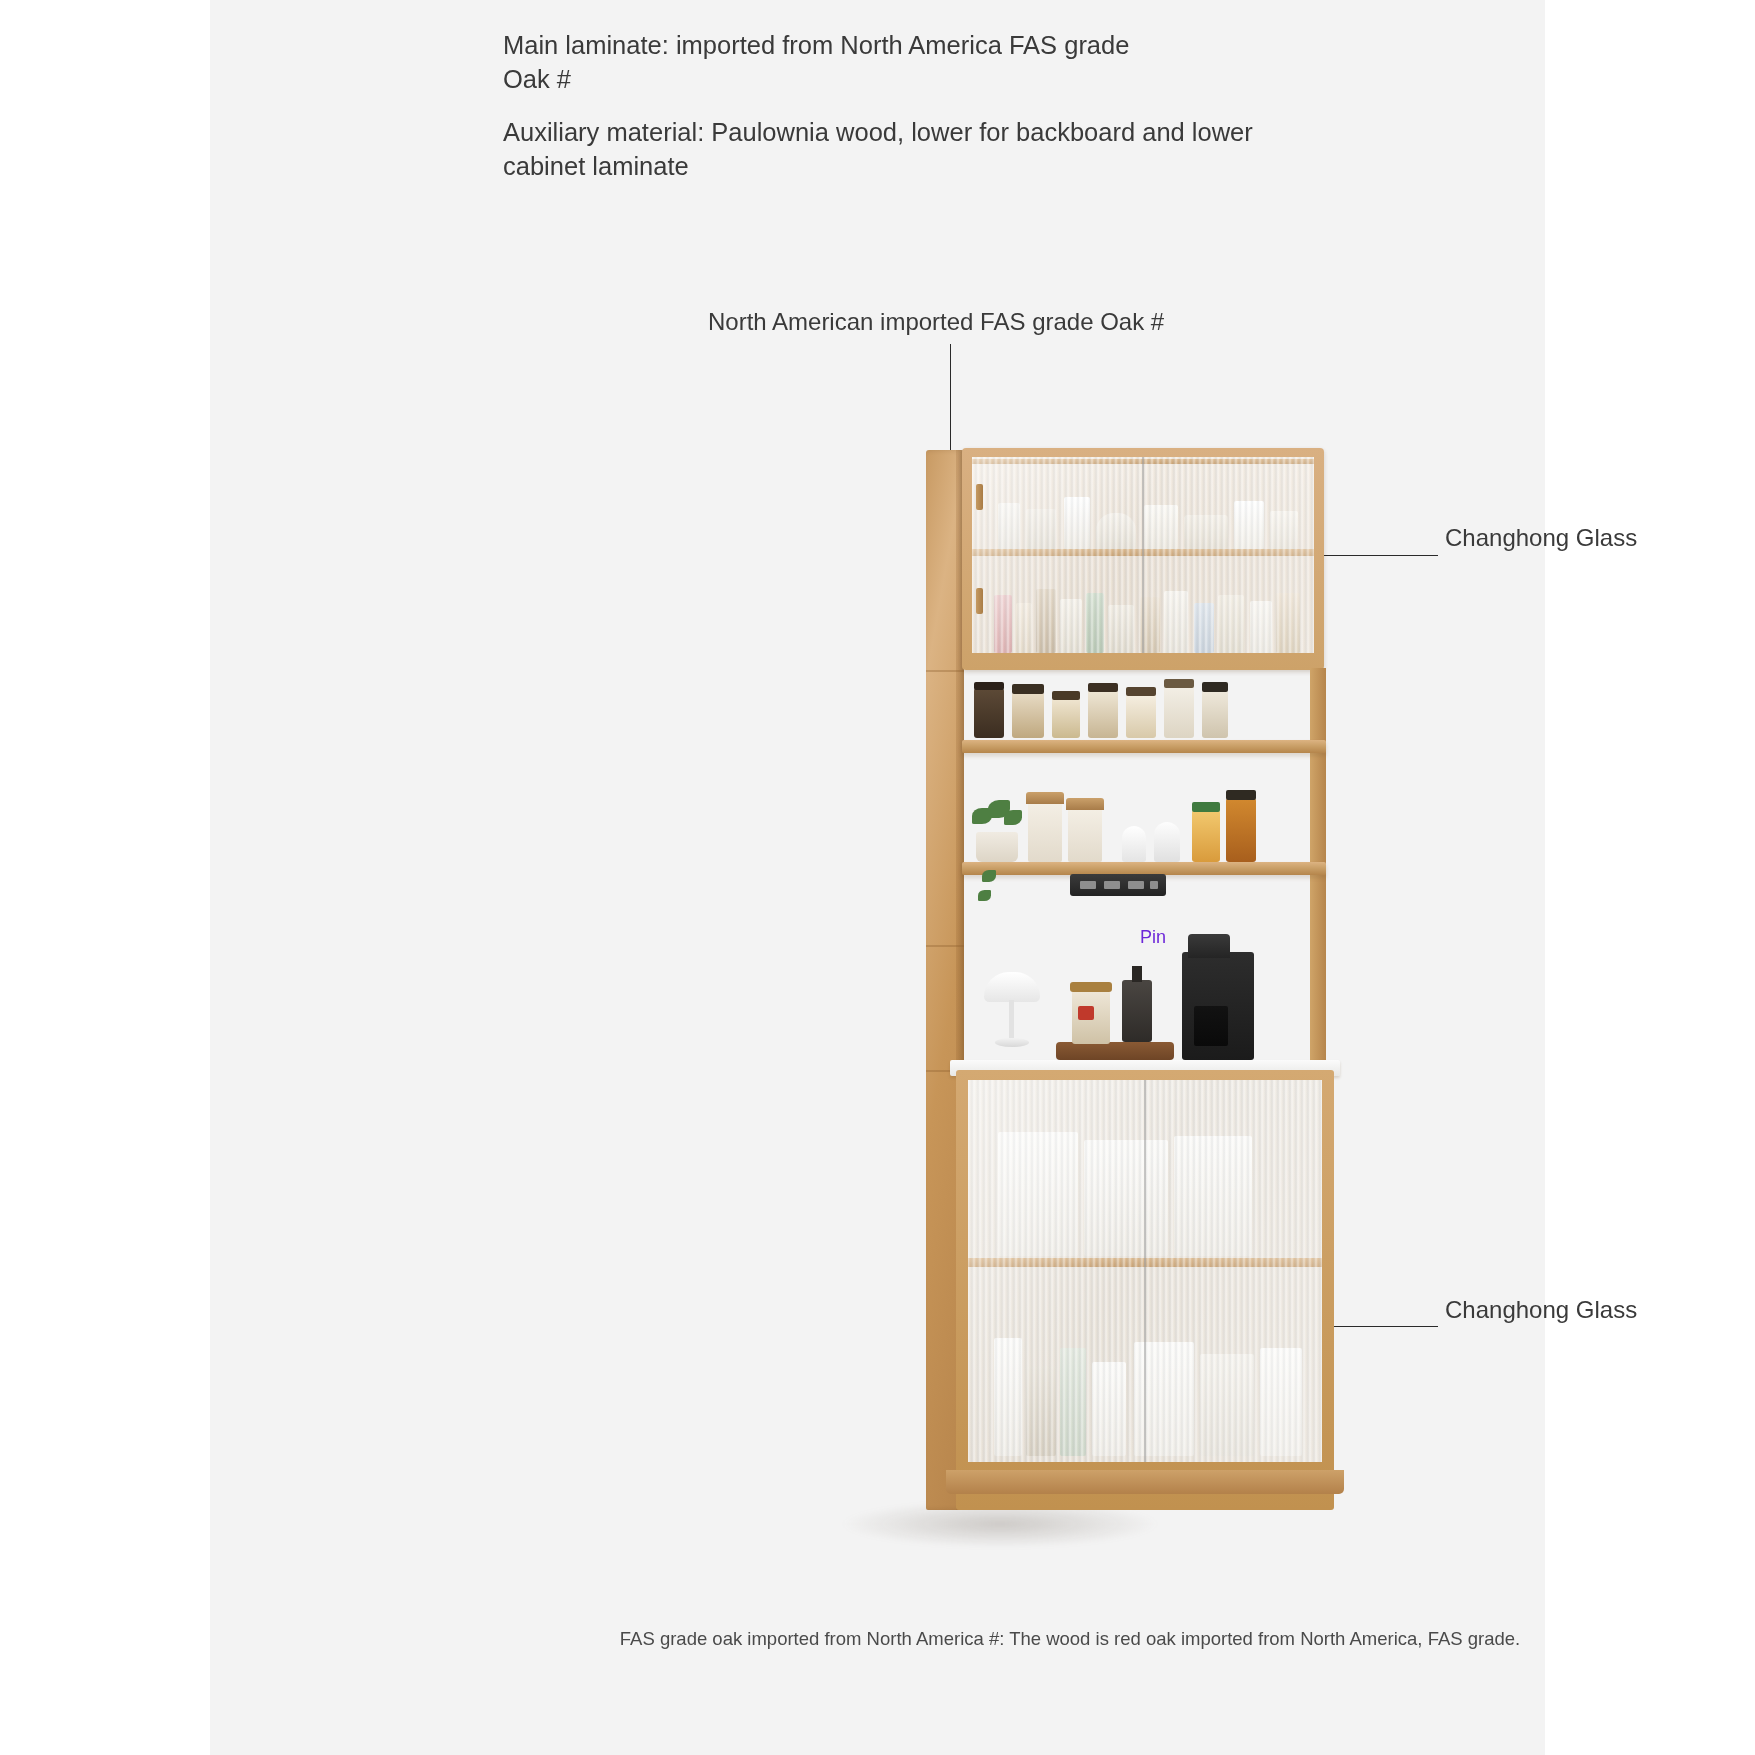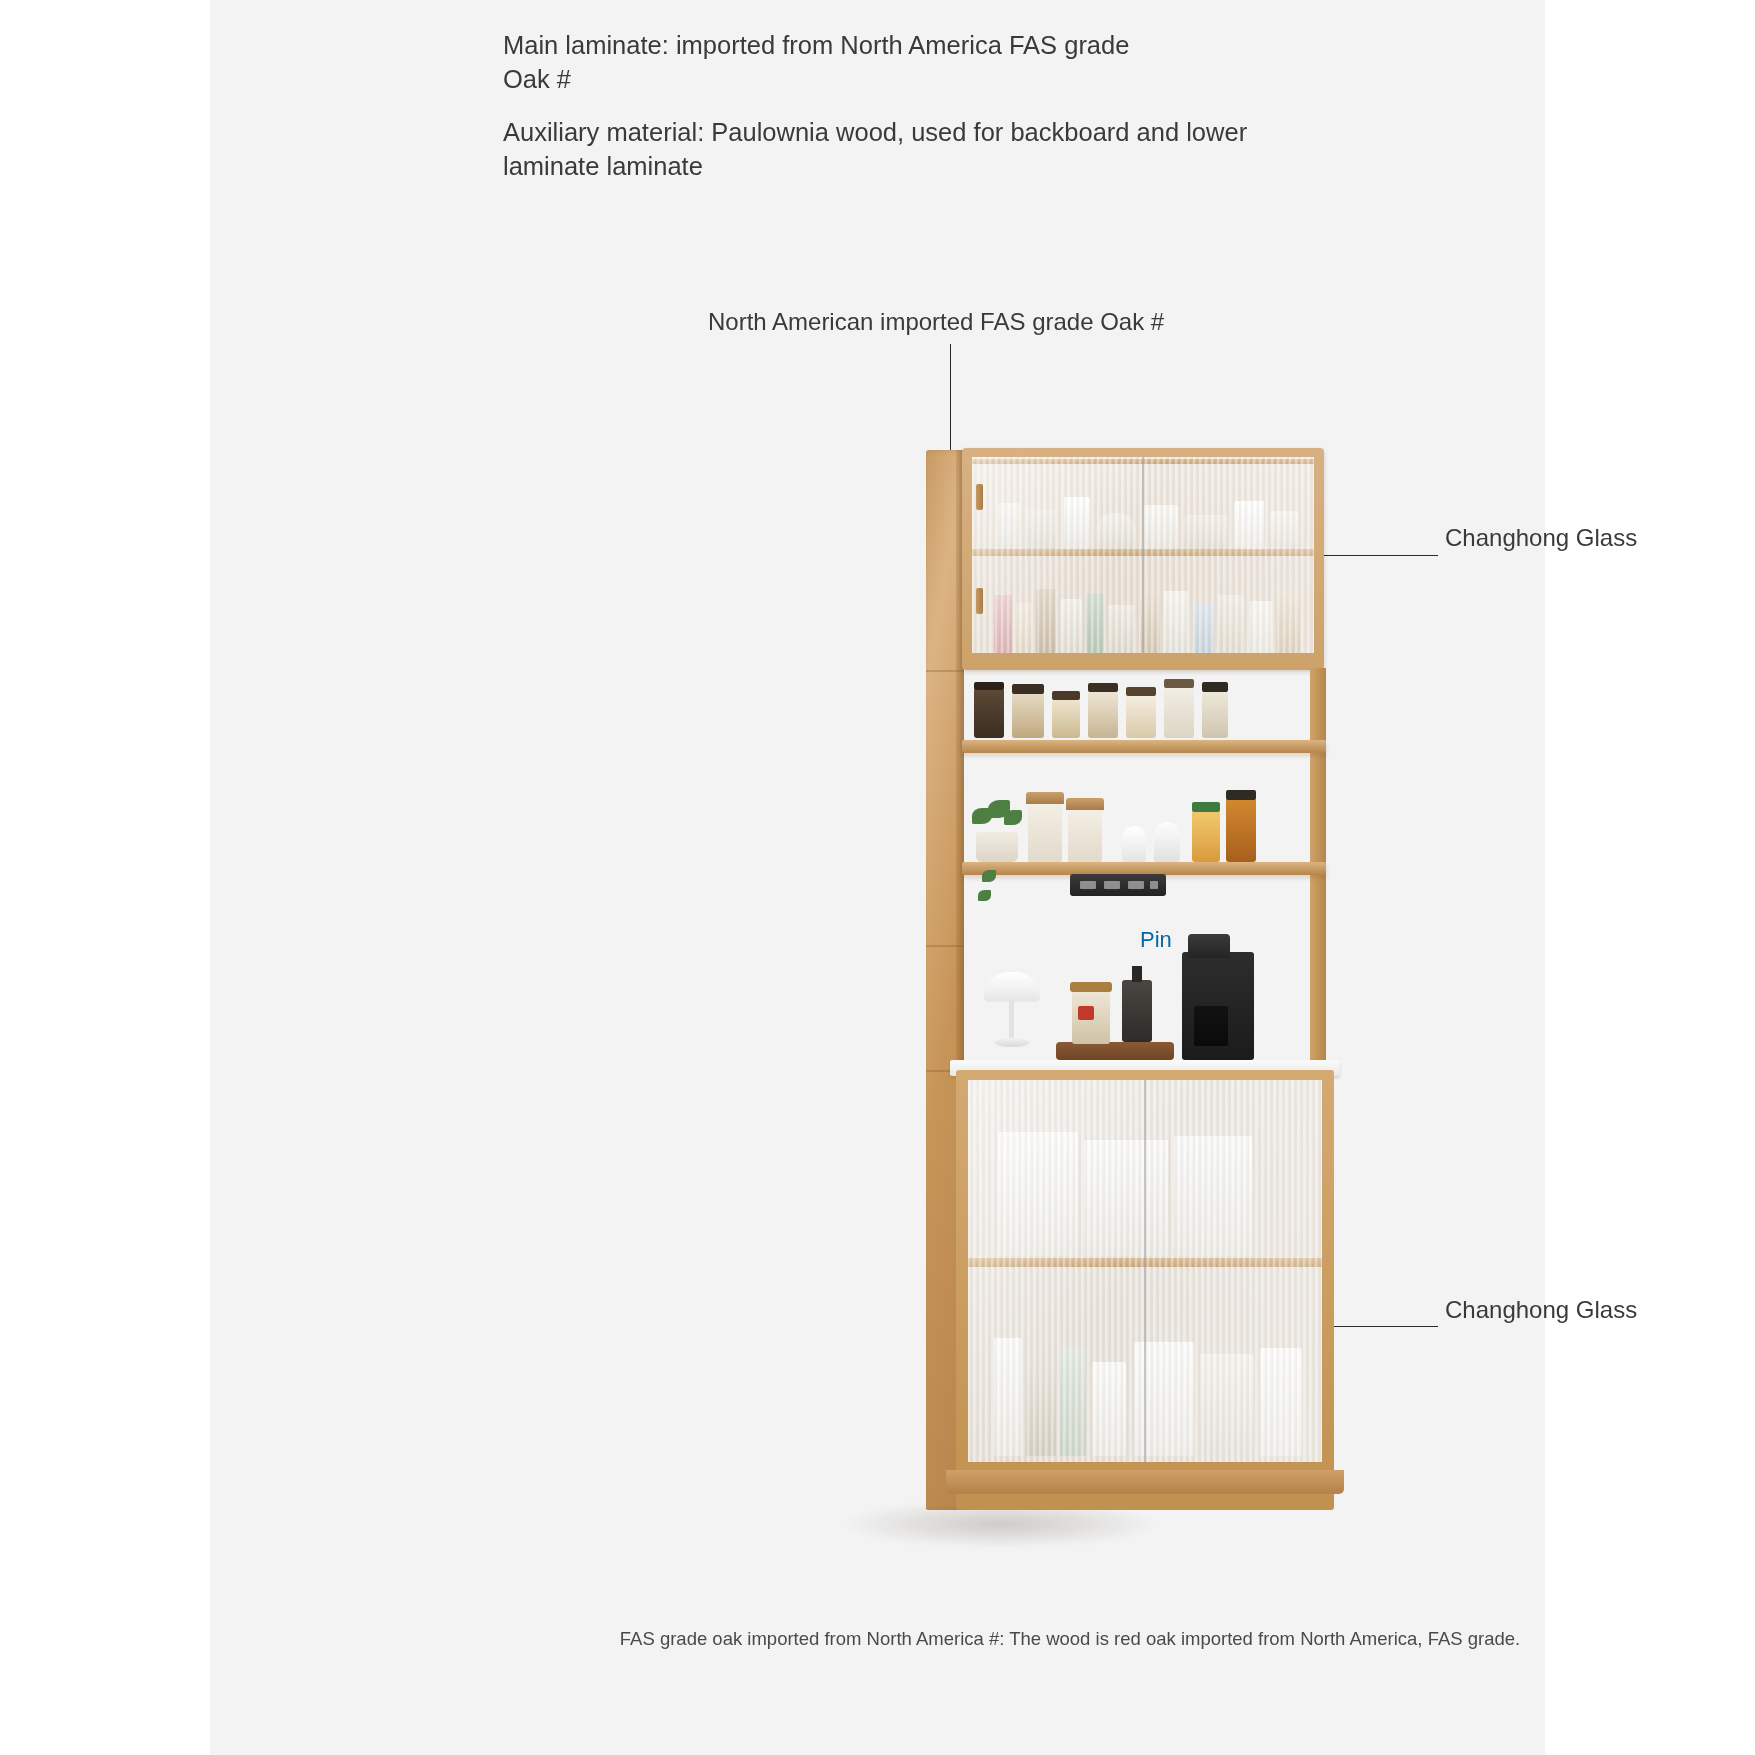--- a/index.html
+++ b/index.html
@@ -62,22 +62,22 @@
   }
   .ann-glass-bottom {
     left: 1235px;
     top: 1294px;
     width: 220px;
     font-size: 24px;
   }
   .ann-pin {
     left: 930px;
     top: 925px;
-    font-size: 22px;
-    color: #0369a1;
+    font-size: 18px;
+    color: #6d28d9;
   }
   .footnote {
     position: absolute;
     left: 300px;
     top: 1628px;
     width: 1120px;
     font-size: 18.5px;
     color: #4a4a4a;
     text-align: center;
   }
@@ -338,21 +338,21 @@
     border-radius: 3px 3px 0 0;
   }
 </style>
 </head>
 <body>
 
 <div id="page">
   <div class="canvas">
 
     <div class="ann ann-top1">Main laminate: imported from North America FAS grade Oak #</div>
-    <div class="ann ann-top2">Auxiliary material: Paulownia wood, used for backboard and lower laminate laminate</div>
+    <div class="ann ann-top2">Auxiliary material: Paulownia wood, lower for backboard and lower cabinet laminate</div>
     <div class="ann ann-oak">North American imported FAS grade Oak #</div>
     <div class="ann ann-glass-top">Changhong Glass</div>
     <div class="ann ann-glass-bottom">Changhong Glass</div>
     <div class="ann ann-pin">Pin</div>
     <div class="footnote">FAS grade oak imported from North America #: The wood is red oak imported from North America, FAS grade.</div>
 
     <div class="leader leader-oak-v"></div>
     <div class="leader leader-glass-top-h"></div>
     <div class="leader leader-glass-bot-h"></div>
 

